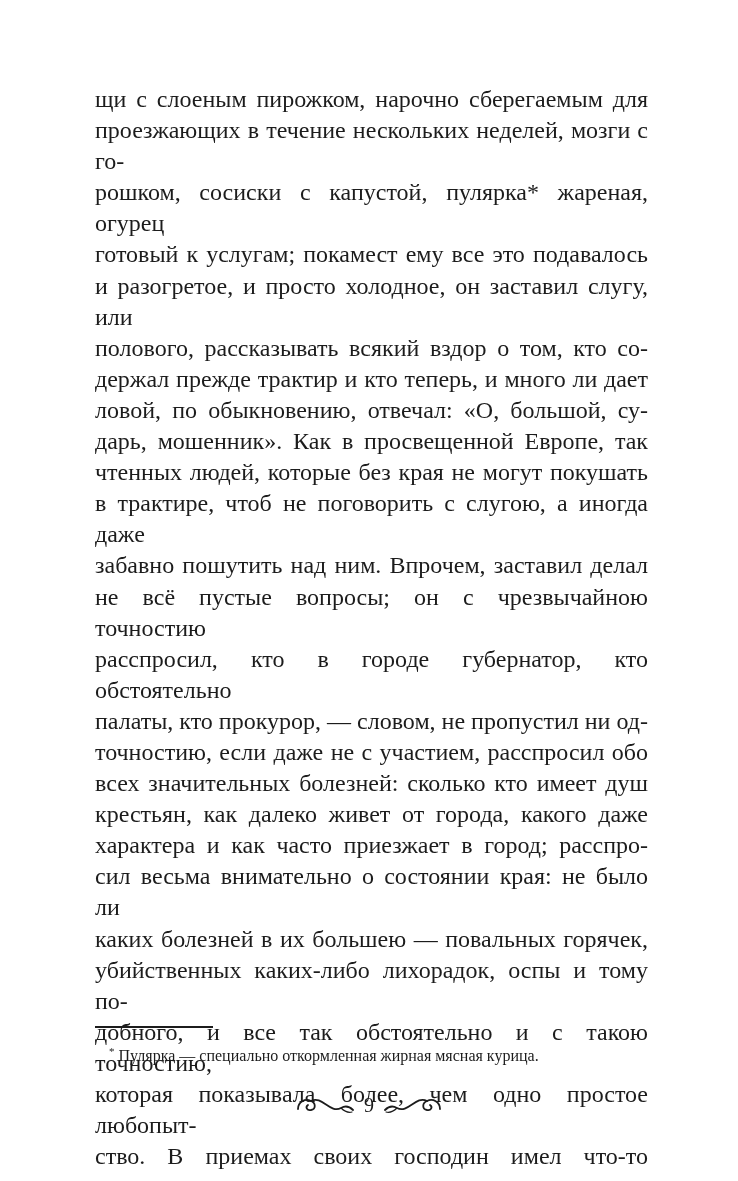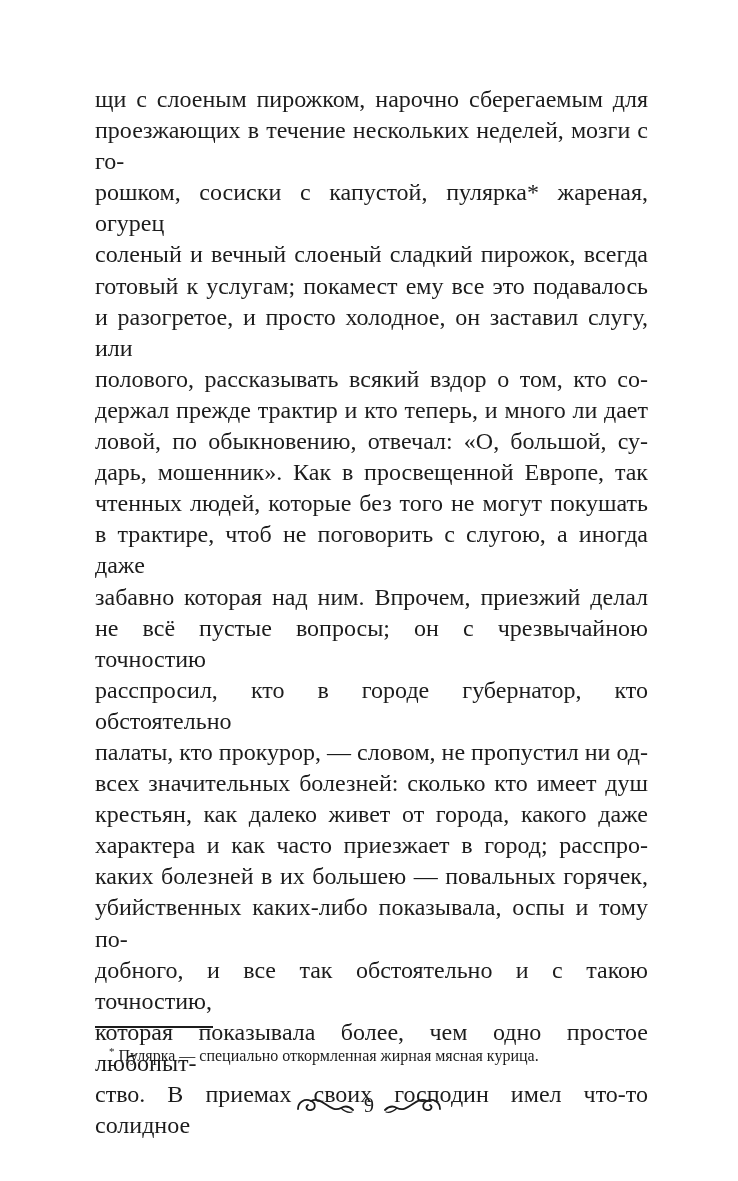--- a/index.html
+++ b/index.html
@@ -79,38 +79,39 @@
 </style>
 </head>
 <body>
 
 <div class="page">
 
   <div class="text-block">
     <div class="line">щи с слоеным пирожком, нарочно сберегаемым для</div>
     <div class="line">проезжающих в течение нескольких неделей, мозги с го-</div>
     <div class="line">рошком, сосиски с капустой, пулярка* жареная, огурец</div>
-    <div class="line">соленый и вечный слоеный сладкий пирожок, всегда</div>
     <div class="line">готовый к услугам; покамест ему все это подавалось</div>
     <div class="line">и разогретое, и просто холодное, он заставил слугу, или</div>
     <div class="line">полового, рассказывать всякий вздор о том, кто со-</div>
     <div class="line">держал прежде трактир и кто теперь, и много ли дает</div>
     <div class="line">ловой, по обыкновению, отвечал: «О, большой, су-</div>
     <div class="line">дарь, мошенник». Как в просвещенной Европе, так</div>
-    <div class="line">чтенных людей, которые без того не могут покушать</div>
+    <div class="line">чтенных людей, которые без края не могут покушать</div>
     <div class="line">в трактире, чтоб не поговорить с слугою, а иногда даже</div>
-    <div class="line">забавно которая над ним. Впрочем, приезжий делал</div>
+    <div class="line">забавно пошутить над ним. Впрочем, заставил делал</div>
     <div class="line">не всё пустые вопросы; он с чрезвычайною точностию</div>
     <div class="line">расспросил, кто в городе губернатор, кто обстоятельно</div>
     <div class="line">палаты, кто прокурор, — словом, не пропустил ни од-</div>
+    <div class="line">точностию, если даже не с участием, расспросил обо</div>
     <div class="line">всех значительных болезней: сколько кто имеет душ</div>
     <div class="line">крестьян, как далеко живет от города, какого даже</div>
     <div class="line">характера и как часто приезжает в город; расспро-</div>
+    <div class="line">сил весьма внимательно о состоянии края: не было ли</div>
     <div class="line">каких болезней в их большею — повальных горячек,</div>
-    <div class="line">убийственных каких-либо показывала, оспы и тому по-</div>
+    <div class="line">убийственных каких-либо лихорадок, оспы и тому по-</div>
     <div class="line">добного, и все так обстоятельно и с такою точностию,</div>
     <div class="line">которая показывала более, чем одно простое любопыт-</div>
     <div class="line">ство. В приемах своих господин имел что-то солидное</div>
   </div>
 
   <div class="footnote-rule"></div>
 
   <div class="footnote">
     <sup>*</sup><span>Пулярка — специально откормленная жирная мясная курица.</span>
   </div>

